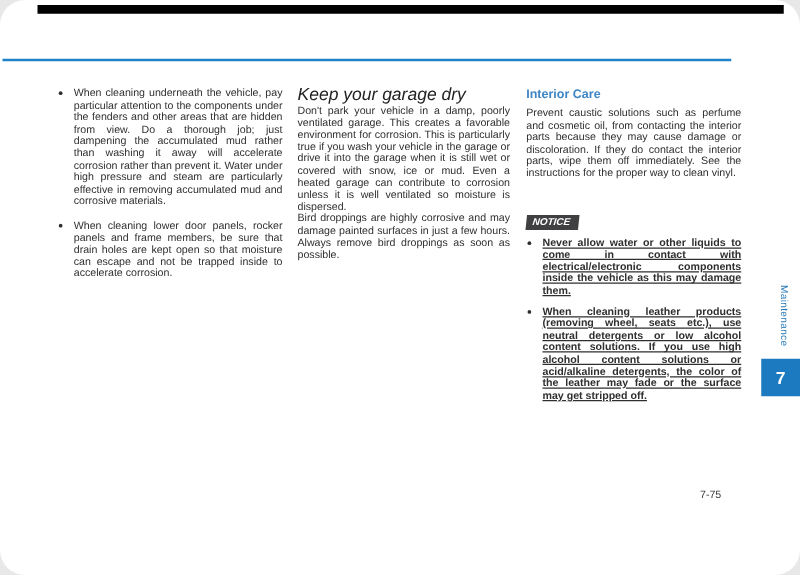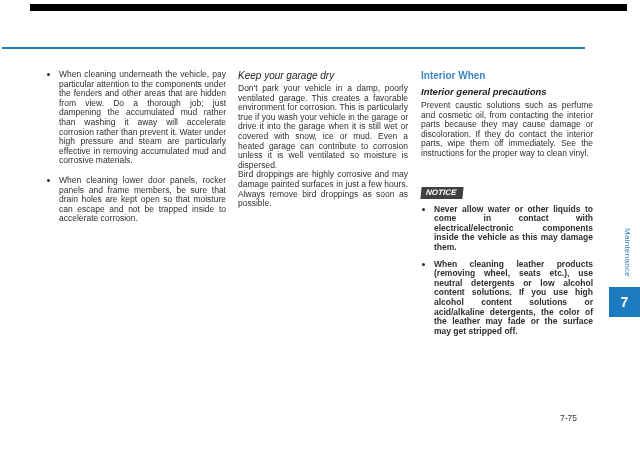--- a/index.html
+++ b/index.html
@@ -1,42 +1,42 @@
 <!DOCTYPE html>
 <html style="--accent-blue: #1e82c8; --heading-blue: #3d85c4; --tab-blue: #1c7ac1; --tab-text-blue: #2b7bb9; --notice-bg: #404042; --text: #2f2f31; --redaction: #000000;"><head>
 <meta charset="utf-8">
 <style>
   html,body{margin:0;padding:0;background:#e8e8e8;}
   .page{
     position:relative;width:640px;height:460px;background:#ffffff;
     font-family:"Liberation Sans",sans-serif;color:var(--text,#2f2f31);
-    overflow:hidden;margin:0 auto;
+    overflow:hidden;margin:0 auto;border-radius:20px;
   }
   .header-title-bar{
     position:absolute;left:30px;top:4px;width:597px;height:7px;
     background:var(--redaction,#000000);
   }
   .header-divider{
     position:absolute;left:2px;top:47px;width:583px;height:2px;
     background:var(--accent-blue,#1e82c8);
   }
   .content{
     position:absolute;left:46px;top:70px;width:548px;
     display:flex;
   }
   .col{font-size:8.5px;line-height:9.6px;}
   .col p{margin:0;text-align:justify;}
   .col-left{width:180px;margin-right:12px;}
   .col-middle{width:170px;margin-right:13px;}
   .col-right{width:172px;}
   ul.bullets{margin:0;padding-left:13px;list-style:disc outside;}
   ul.bullets li{margin:0 0 10px 0;text-align:justify;}
-  ul.bullets.bold li{font-weight:bold;margin-bottom:7px;}
+  ul.bullets.bold li{font-weight:bold;margin-bottom:7px;text-decoration:underline;}
   .sec-heading{
-    font-style:italic;font-weight:normal;font-size:10px;line-height:11px;
+    font-style:italic;font-weight:normal;font-size:14px;line-height:11px;
     margin:0 0 3px 0;color:#222;
   }
   .sec-gap{margin-top:42px;}
   .para-gap{margin-top:4px;}
   .interior-title{
     margin:0 0 4px 0;font-size:10px;line-height:12px;font-weight:bold;
     color:var(--heading-blue,#3d85c4);
   }
   .interior-sub{
     margin:0 0 4px 0;font-size:9.5px;line-height:11px;
@@ -53,21 +53,21 @@
     writing-mode:vertical-rl;
     color:var(--tab-text-blue,#2b7bb9);font-size:8px;letter-spacing:0.3px;
   }
   .chapter-box{
     position:absolute;right:0;top:287px;width:31px;height:30px;
     background:var(--tab-blue,#1c7ac1);
     display:flex;align-items:center;justify-content:center;
   }
   .chapter-box span{color:#ffffff;font-size:14px;font-weight:bold;}
   .page-number{
-    position:absolute;left:560px;top:413px;font-size:8.5px;color:#3a3a3a;
+    position:absolute;left:560px;top:390px;font-size:8.5px;color:#3a3a3a;
   }
 </style>
 </head>
 <body>
 
 <div class="page">
 
   <div class="header-title-bar"></div>
   <div class="header-divider"></div>
 
@@ -80,22 +80,21 @@
       </ul>
     </div>
 
     <div class="col col-middle">
       <h3 class="sec-heading">Keep your garage dry</h3>
       <p>Don't park your vehicle in a damp, poorly ventilated garage. This creates a favorable environment for corrosion. This is particularly true if you wash your vehicle in the garage or drive it into the garage when it is still wet or covered with snow, ice or mud. Even a heated garage can contribute to corrosion unless it is well ventilated so moisture is dispersed.</p>
       <p class="para-gap">Bird droppings are highly corrosive and may damage painted surfaces in just a few hours. Always remove bird droppings as soon as possible.</p>
     </div>
 
     <div class="col col-right">
-      <h2 class="interior-title">Interior When</h2>
-      <h3 class="interior-sub">Interior general precautions</h3>
+      <h2 class="interior-title">Interior Care</h2>
       <p>Prevent caustic solutions such as perfume and cosmetic oil, from contacting the interior parts because they may cause damage or discoloration. If they do contact the interior parts, wipe them off immediately. See the instructions for the proper way to clean vinyl.</p>
       <span class="notice-badge">NOTICE</span>
       <ul class="bullets bold">
         <li>Never allow water or other liquids to come in contact with electrical/electronic components inside the vehicle as this may damage them.</li>
         <li>When cleaning leather products (removing wheel, seats etc.), use neutral detergents or low alcohol content solutions. If you use high alcohol content solutions or acid/alkaline detergents, the color of the leather may fade or the surface may get stripped off.</li>
       </ul>
     </div>
 
   </div>
 

